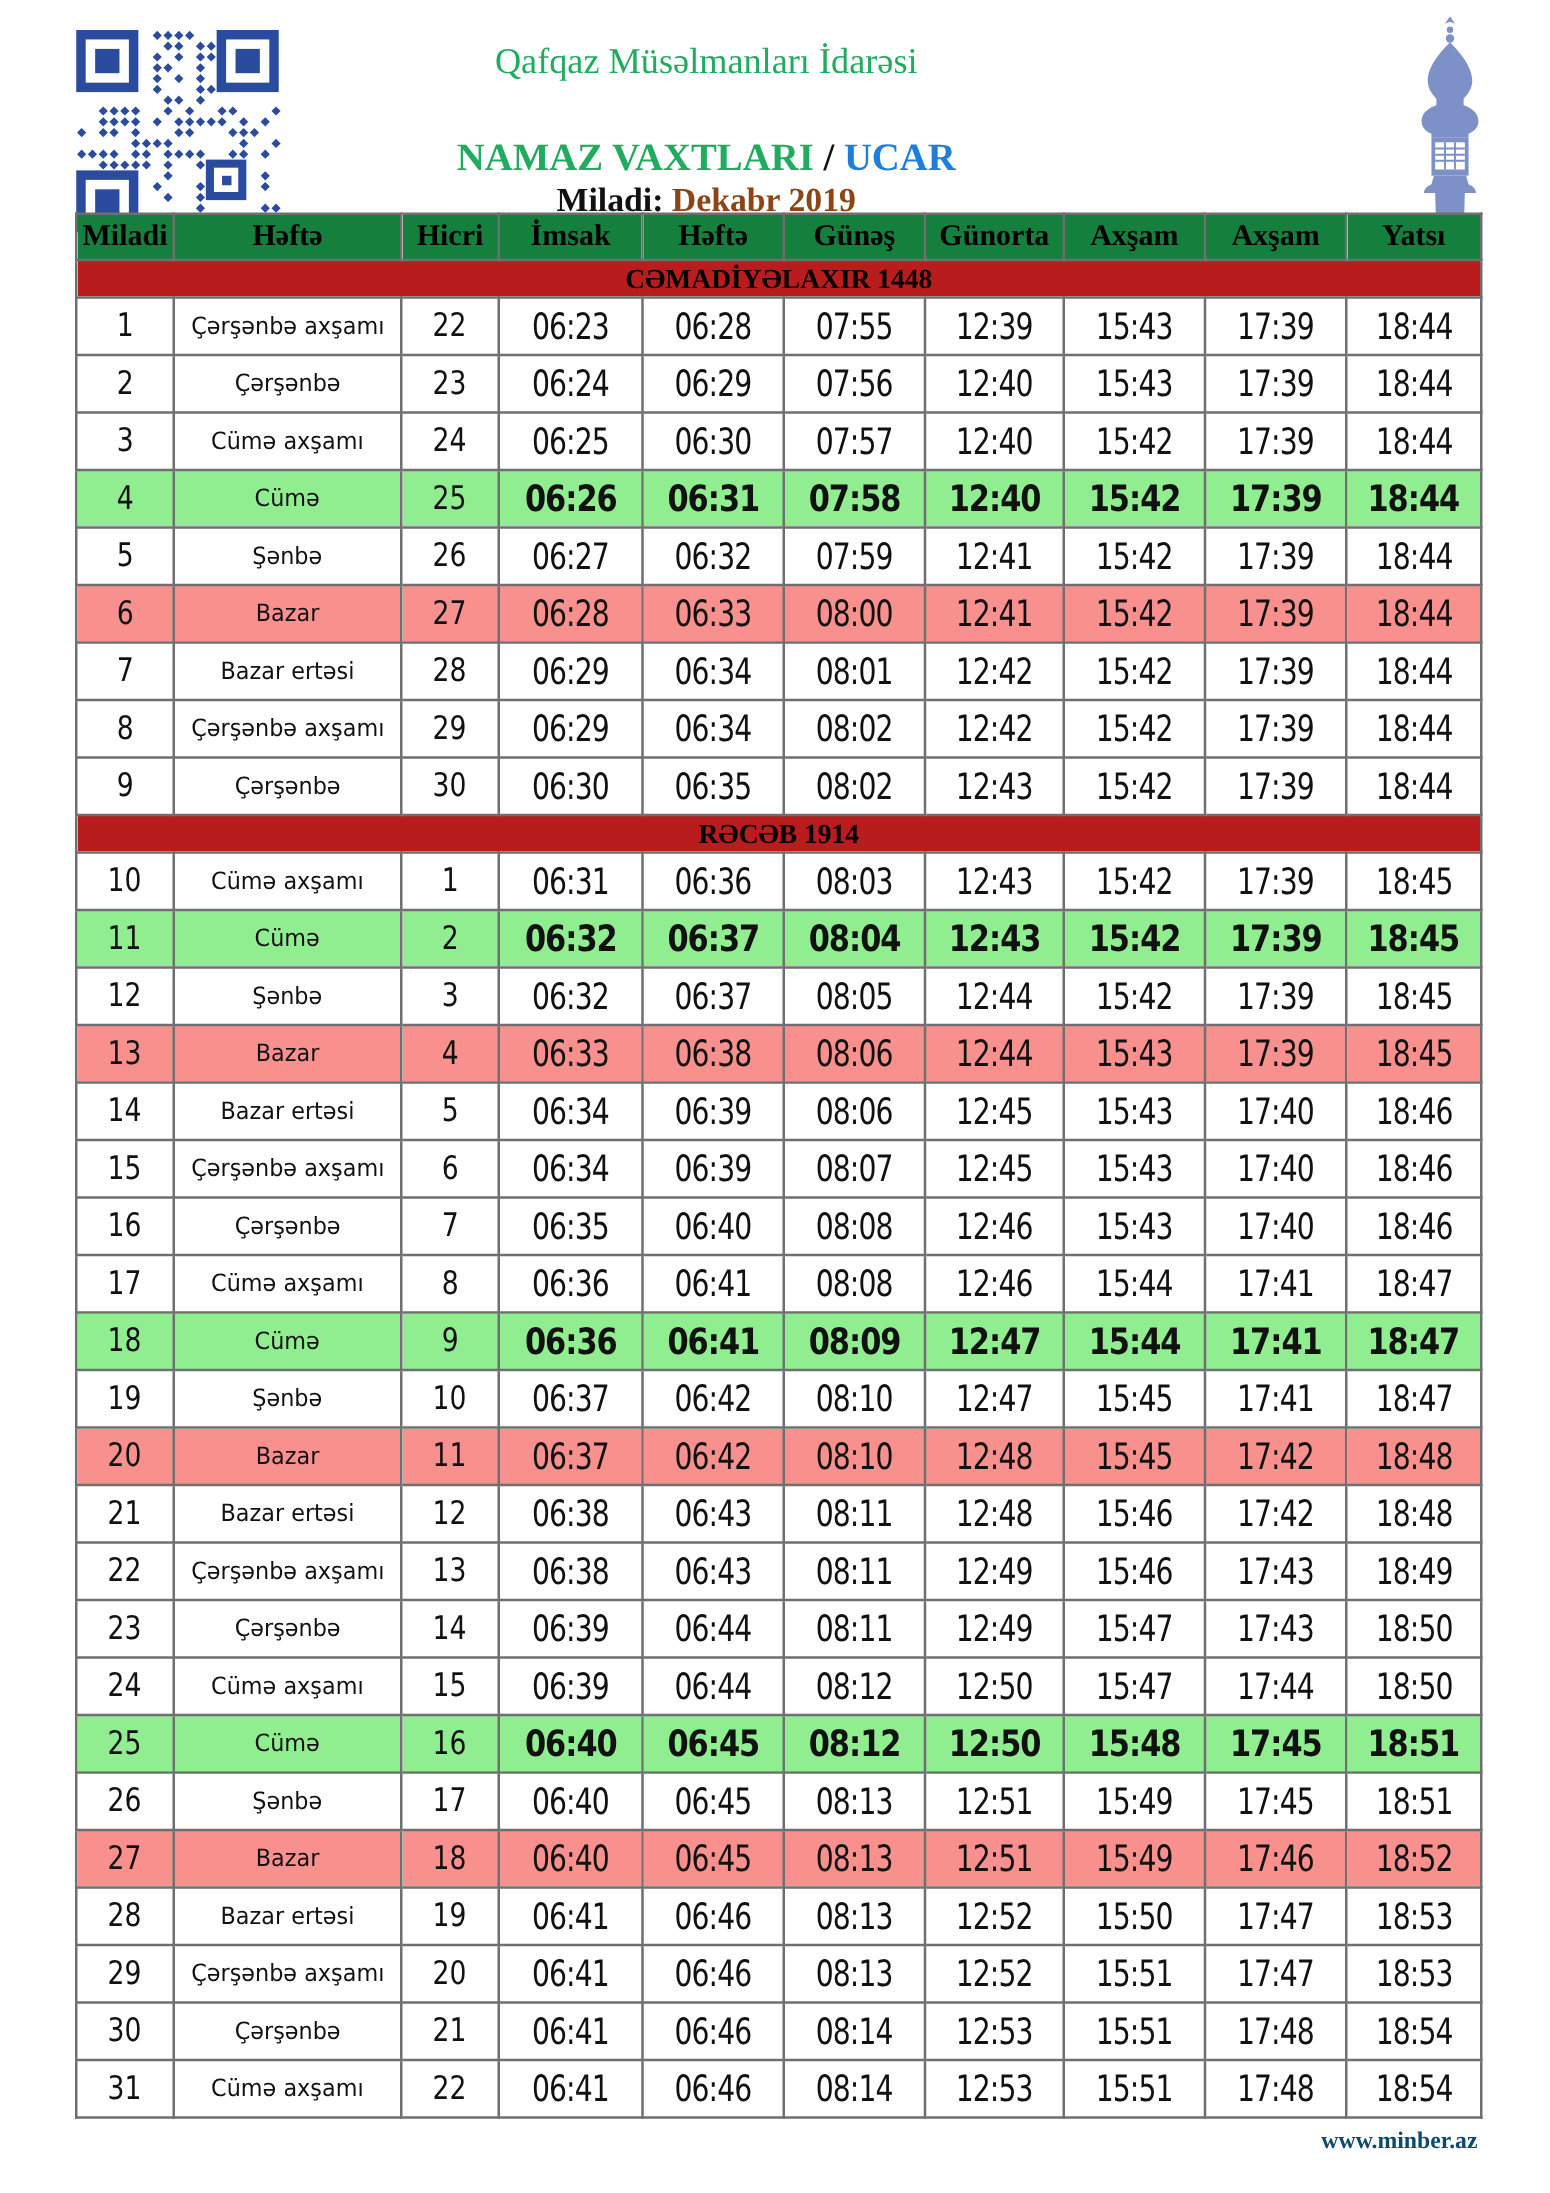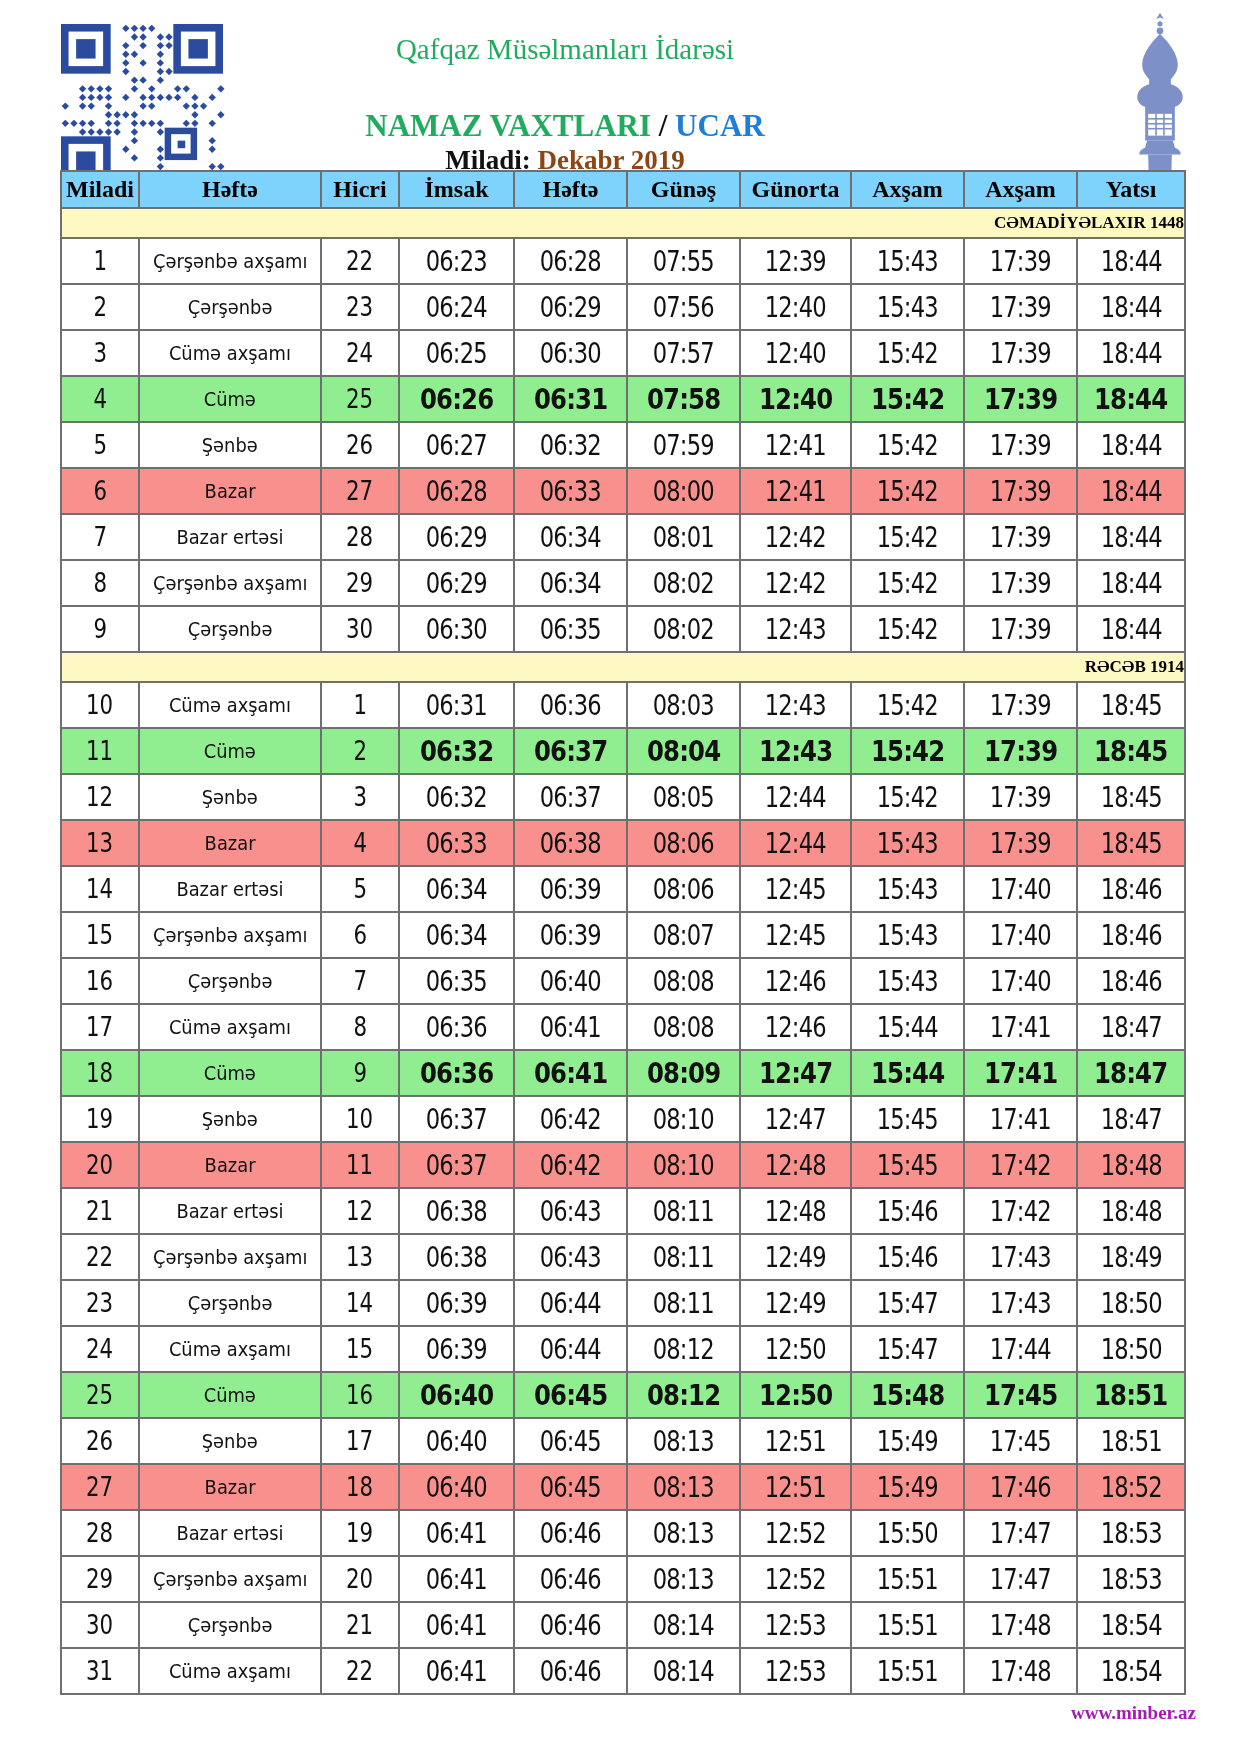--- a/index.html
+++ b/index.html
@@ -32,42 +32,41 @@
   
   .tbl-wrap { position:absolute; left:60px; top:170px; }
   table { border-collapse:collapse; table-layout:fixed; width:1124px; }
   th, td {
     border:2px solid #6f6f6f;
     text-align:center; vertical-align:middle;
     padding:0; overflow:hidden; white-space:nowrap;
   }
   thead th {
     height:37px; font-size:24px; font-weight:bold;
-    font-family:"Liberation Serif", serif; background:#7dd3fc; color:#000;
+    font-family:"Liberation Serif", serif; background:#15803d; color:#000;
   }
   tr.section-row td {
-    height:30px; background:#fef9c3;
-    font-size:17px; font-weight:bold; color:#000;
+    height:30px; background:#b91c1c;
+    font-size:22px; font-weight:bold; color:#000;
     font-family:"Liberation Serif", serif;
-    text-align:right;
   }
   tr.data-row { height:46px; background:#ffffff; }
   tr.data-row.hl-friday { background:#90ee90; }
   tr.data-row.hl-sunday { background:#f8918d; }
 
   .cnum, .ctime, .cday { display:inline-block; font-family:"DejaVu Sans", sans-serif; color:#111; }
   .cnum  { font-size:26px; transform:scaleX(0.82); transform-origin:center; font-weight:400; }
   .cday  { font-size:19px; transform:scaleX(0.94); transform-origin:center; font-weight:400; }
   .ctime { font-size:29px; transform:scaleX(0.78); transform-origin:center; letter-spacing:-1px; font-weight:400; }
   tr.hl-friday .ctime { font-weight:bold; transform:scaleX(0.84); }
 
   
   .footer {
-    position:absolute; right:44px; top:1702px;
-    font-size:19px; font-weight:bold; color:#a21caf;
+    position:absolute; right:58px; top:1702px;
+    font-size:19px; font-weight:bold; color:#0c4a6e;
     font-family:"Liberation Serif", serif;
   }
 </style>
 </head>
 <body>
 
 <div class="qr-wrap">
   <svg id="qr-svg" width="168" height="162" viewBox="0 0 150 150" xmlns="http://www.w3.org/2000/svg">
       <g>
         <rect x="0" y="0" width="46" height="46" fill="#2b4b9f"></rect>

